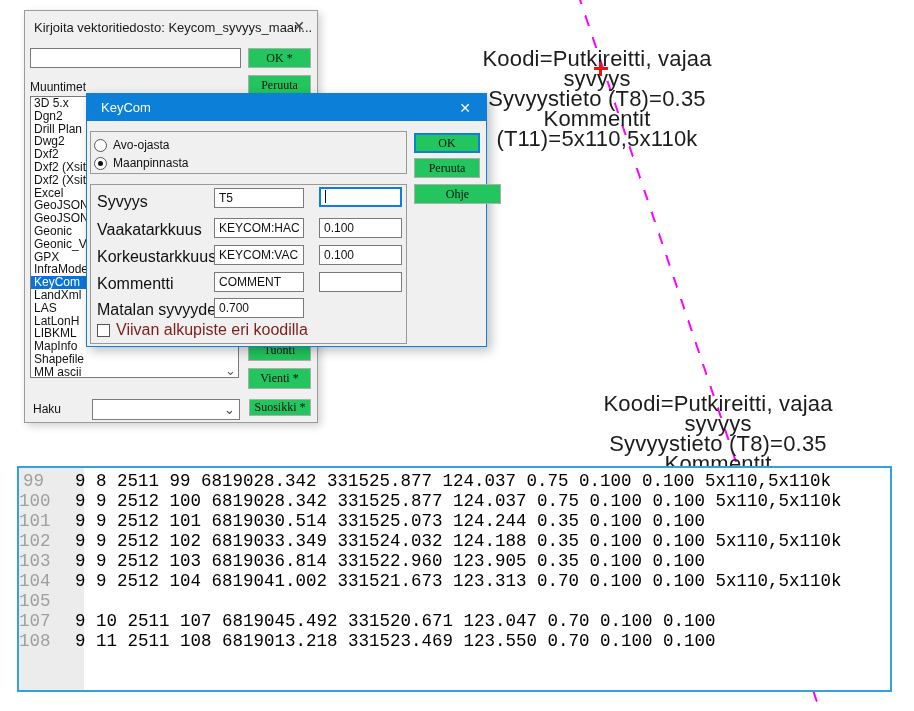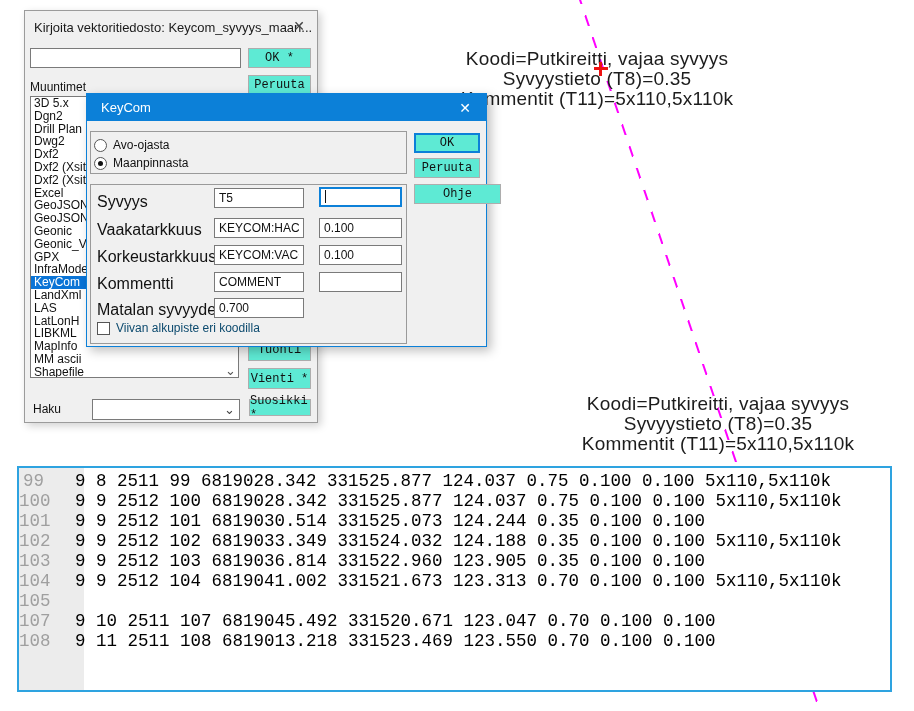--- a/index.html
+++ b/index.html
@@ -9,33 +9,33 @@
 
   
   .dash-line {
     position:absolute; left:577px; top:-6px; width:2px; height:764px;
     background:repeating-linear-gradient(180deg,#ff00ff 0 11px, transparent 11px 23px);
     transform:rotate(-18.65deg); transform-origin:0 0; z-index:1;
   }
 
   
   .annotation { position:absolute; z-index:2; text-align:center;
-    font-size:19px; line-height:20px; color:#1c1c1c; letter-spacing:0.2px; }
+    font-size:22px; line-height:20px; color:#1c1c1c; letter-spacing:0.2px; }
   #annotation-1 { left:457px; top:49px;  width:280px; }
   #annotation-2 { left:568px; top:394px; width:300px; }
 
   
   .red-cross { position:absolute; left:594px; top:62px; width:14px; height:14px; z-index:2; }
   .red-cross .h { position:absolute; left:0; top:5px; width:14px; height:3px; background:#ee1111; }
   .red-cross .v { position:absolute; left:5px; top:0; width:3px; height:14px; background:#ee1111; }
 
   
-  .win-btn { position:absolute; background:#5eead4; border:1px solid #adadad;
+  .win-btn { position:absolute; background:#22c55e; border:1px solid #adadad;
     font-size:12px; color:#111; display:flex; align-items:center; justify-content:center;
-    font-family:Liberation Mono, monospace; }
+    font-family:Liberation Serif, serif; }
   .txt-field { position:absolute; background:#fff; border:1px solid #7a7a7a;
     font-size:12px; color:#111; padding:0 4px; font-family:"Liberation Sans", sans-serif; }
   input.txt-field { outline:none; }
   .g-label { position:absolute; font-size:12px; color:#111; white-space:nowrap; }
 
   
   #export-dialog { position:absolute; left:24px; top:10px; width:294px; height:413px;
     background:#f0f0f0; border:1px solid #9b9b9b; box-shadow:3px 3px 8px rgba(0,0,0,0.18); z-index:3; }
   #export-dialog .title { position:absolute; left:9px; top:9px; font-size:13px; color:#1a1a1a; white-space:nowrap; }
   #export-dialog .close-x { position:absolute; right:8px; top:6px; width:20px; height:18px;
@@ -65,21 +65,21 @@
   .radio-circle.on::after { content:""; position:absolute; left:3px; top:3px; width:5px; height:5px;
     background:#111; border-radius:50%; }
   .radio-row .r-label { font-size:12px; color:#111; }
   .kc-label { position:absolute; left:10px; font-size:16px; color:#111; white-space:nowrap; }
   .kc-f1 { left:127px; width:90px; height:20px; }
   .kc-f2 { left:232px; width:83px; height:20px; }
   .kc-f2.focused { border:2px solid #0c80d8; }
   .caret-bar { position:absolute; left:238px; width:1px; height:13px; background:#111; }
   .check-row { position:absolute; left:10px; display:flex; align-items:center; gap:6px; }
   .checkbox { width:13px; height:13px; border:1px solid #555; background:#fff; flex:0 0 auto; }
-  .check-row .c-label { font-size:12px; color:#0c4a6e; }
+  .check-row .c-label { font-size:16px; color:#7f1d1d; }
   #kc-ok { left:327px; top:39px; width:66px; height:20px; border:2px solid #0c80d8; }
   #kc-peruuta { left:327px; top:64px; width:66px; height:20px; }
   #kc-ohje { left:327px; top:90px; width:87px; height:20px; }
 
   
   #data-table { position:absolute; left:17px; top:466px; width:875px; height:226px;
     background:#fff; border:2px solid #2ea3e0; overflow:hidden; z-index:2; }
   #gutter-bg { position:absolute; left:0; top:0; width:65px; height:100%; background:#ececec; }
   #data-rows { position:absolute; left:0; top:0; width:100%; padding-top:3px; }
   .trow { display:flex; height:20px; font-family:"Liberation Mono","DejaVu Sans Mono",monospace;
@@ -135,22 +135,22 @@
         <div class="list-item">Geonic</div>
         <div class="list-item">Geonic_Vc</div>
         <div class="list-item">GPX</div>
         <div class="list-item">InfraMode</div>
         <div class="list-item selected">KeyCom</div>
         <div class="list-item">LandXml</div>
         <div class="list-item">LAS</div>
         <div class="list-item">LatLonH</div>
         <div class="list-item">LIBKML</div>
         <div class="list-item">MapInfo</div>
+        <div class="list-item">Shapefile</div>
         <div class="list-item">MM ascii</div>
-        <div class="list-item">Shapefile</div>
         <div class="list-scroll-chevron">⌄</div>
     </div>
 
     <div class="win-btn" style="left:223px; top:328px; width:63px; height:22px;">Tuonti</div>
     <div class="win-btn" style="left:223px; top:357px; width:63px; height:21px;">Vienti *</div>
 
     <div class="g-label" style="left:8px; top:391px;">Haku</div>
     <div class="combo" style="left:67px; top:388px; width:148px; height:21px;">
       <span class="g-label" style="left:4px; top:3px;"></span>
       <span class="chev">⌄</span>

